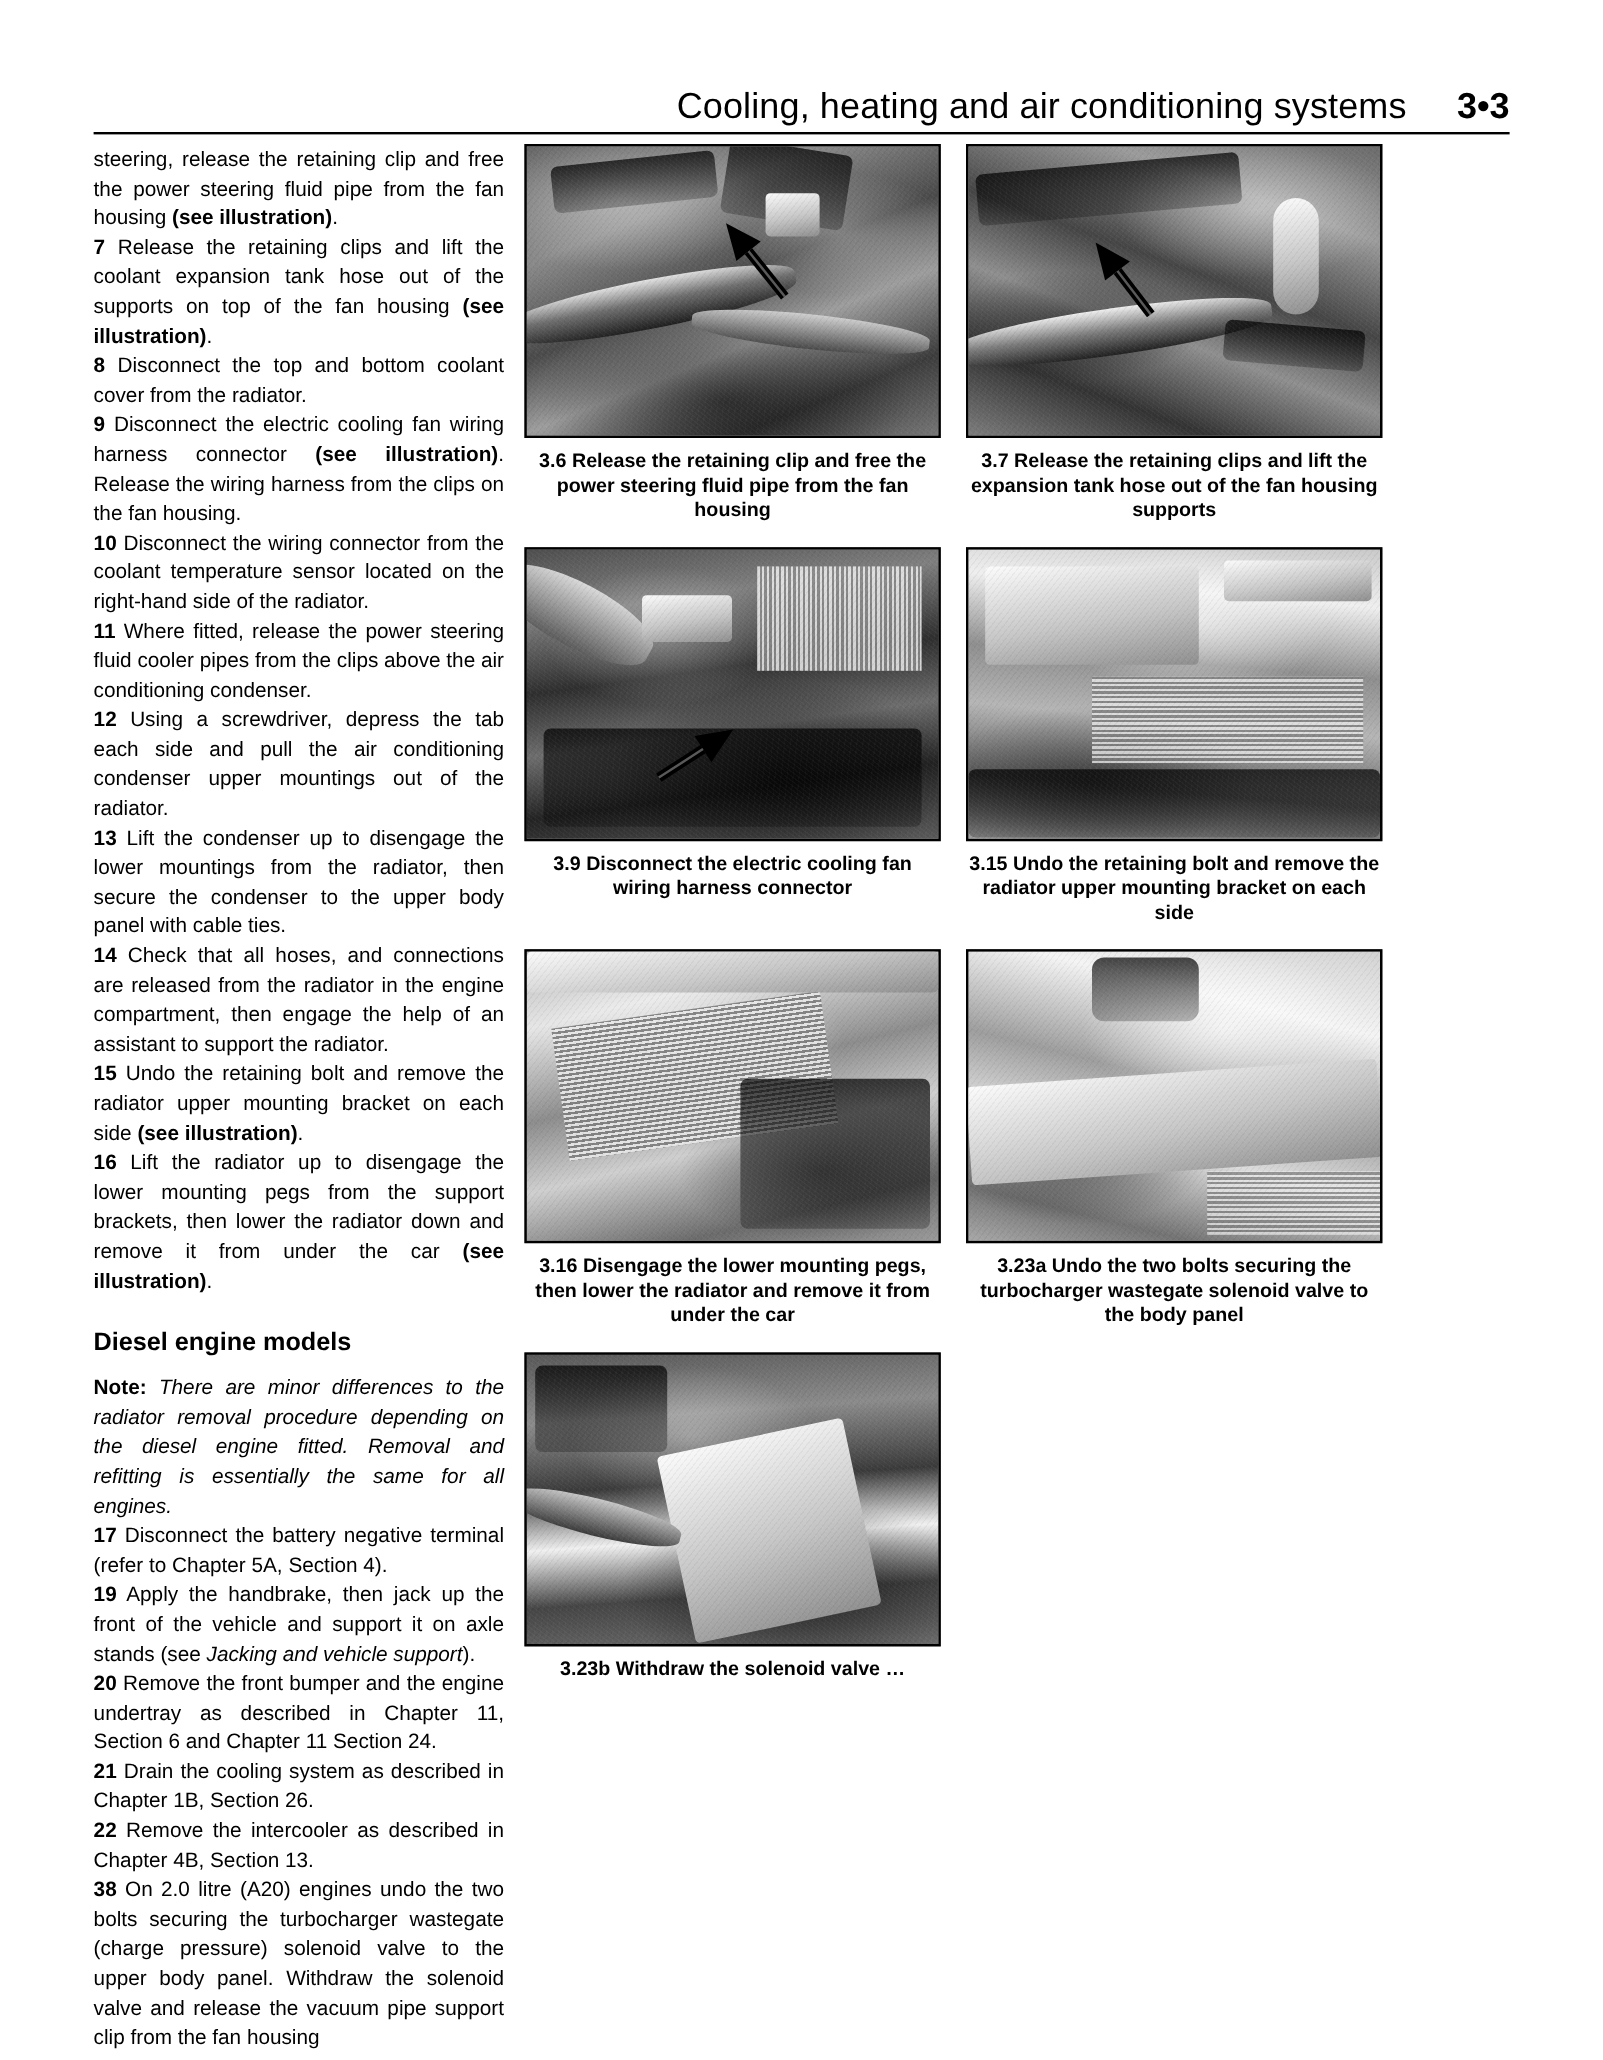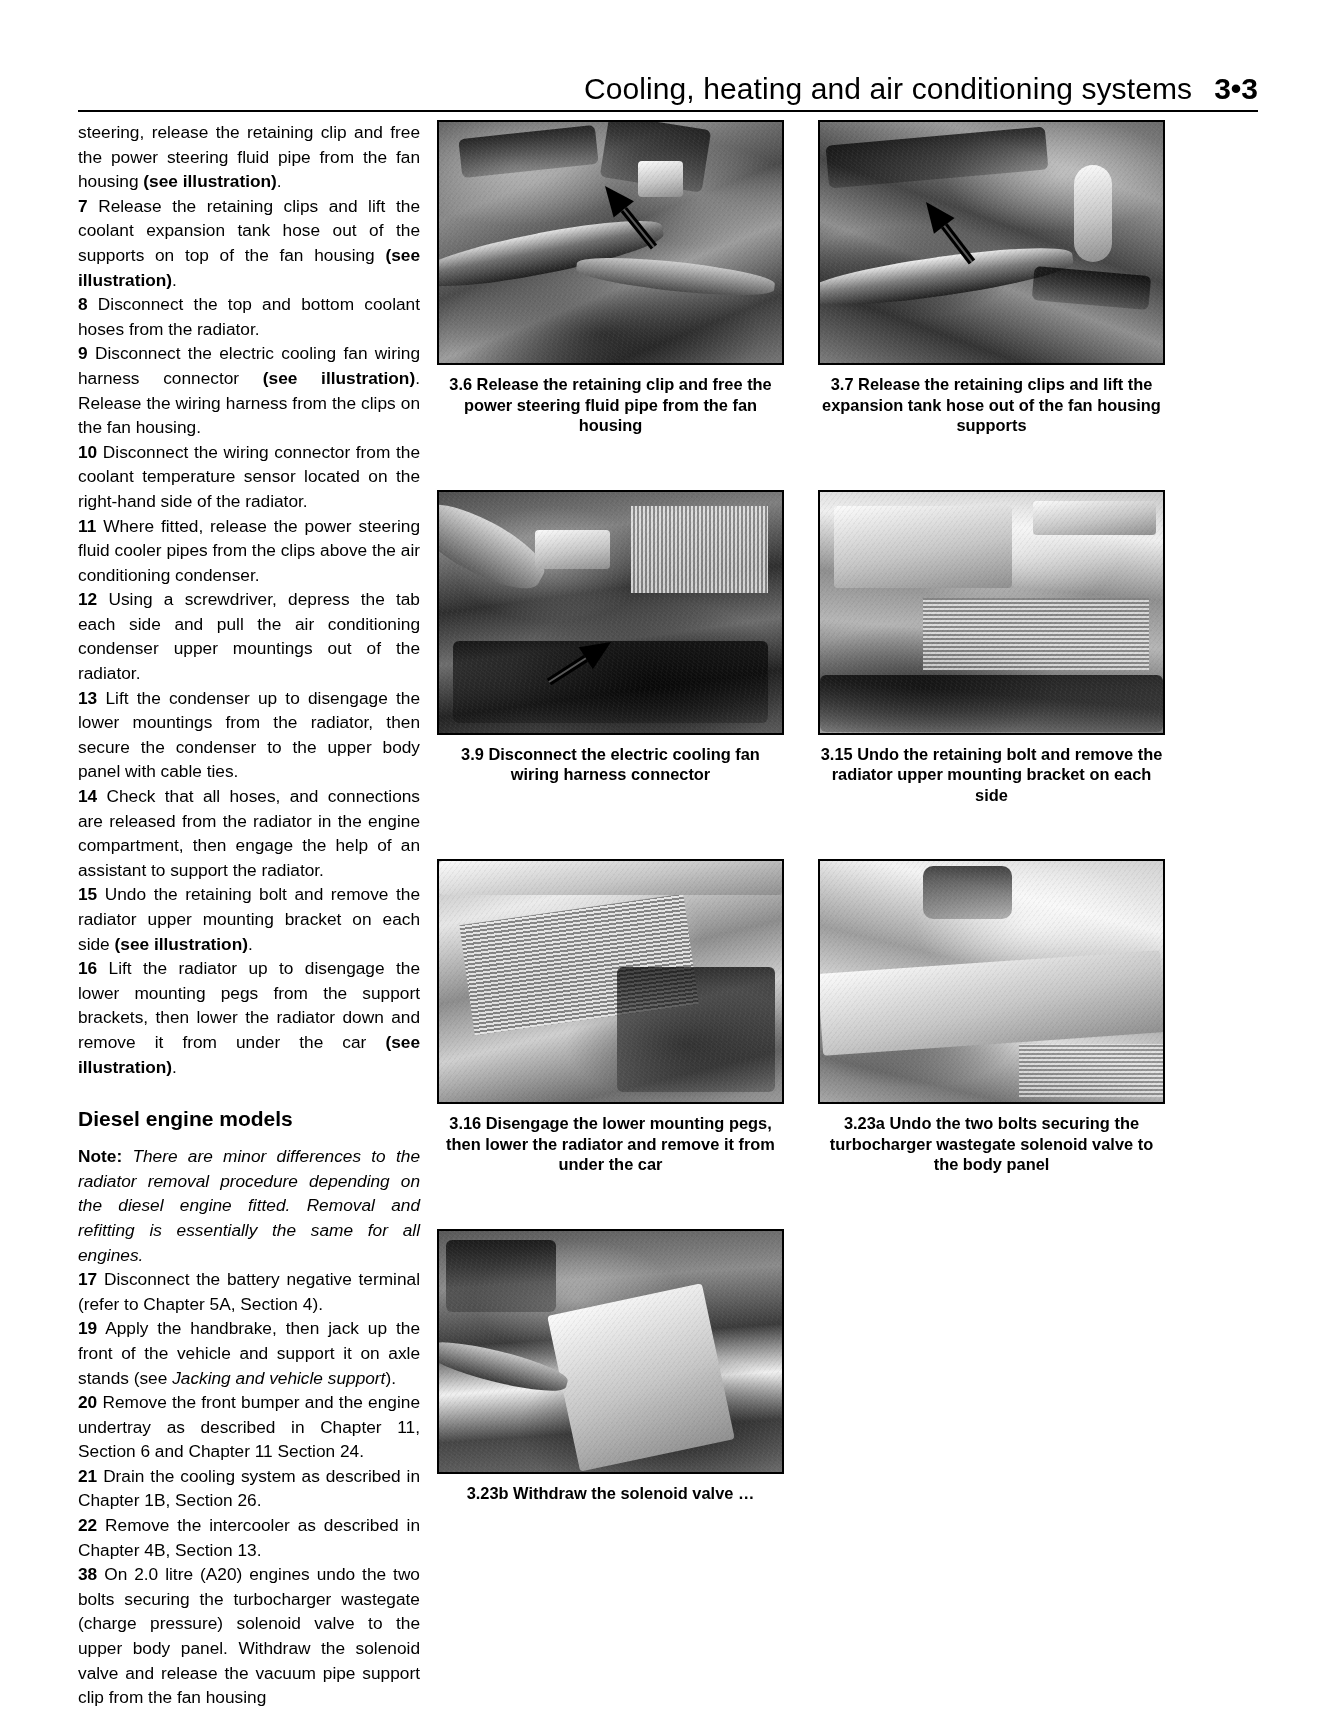--- a/index.html
+++ b/index.html
@@ -24,20 +24,21 @@
   
   .page-header {
     position: absolute;
     left: 78px;
     top: 44px;
     width: 1180px;
     height: 62px;
     display: flex;
     align-items: flex-end;
     justify-content: flex-end;
+    gap: 20px;
   }
   .header-title {
     font-size: 30px;
     font-weight: 400;
     letter-spacing: 0.1px;
     white-space: nowrap;
   }
   .header-folio {
     font-size: 30px;
     font-weight: 700;
@@ -93,21 +94,20 @@
     margin: 0;
   }
   .note .note-label { font-style: normal; font-weight: 700; margin-top: 48px; }
 
   
   .fig-grid {
     display: grid;
     grid-template-columns: 347px 347px;
     column-gap: 21px;
     row-gap: 0px;
-    gap: 34px;
   }
   .fig {
     display: flex;
     flex-direction: column;
     align-items: center;
   }
   .fig-photo {
     width: 347px;
     height: 245px;
     border: 2px solid #000;
@@ -222,21 +222,21 @@
   <div class="page-header">
     <span class="header-title">Cooling, heating and air conditioning systems</span>
     <span class="header-folio">3•3</span>
   </div>
   <div class="header-rule"></div>
 
   <div class="col-text">
     <div id="paras-1">
         <p class="para"><span>steering, release the retaining clip and free the power steering fluid pipe from the fan housing </span><b>(see illustration)</b><span>.</span></p>
         <p class="para"><span class="num">7</span><span> Release the retaining clips and lift the coolant expansion tank hose out of the supports on top of the fan housing </span><b>(see illustration)</b><span>.</span></p>
-        <p class="para"><span class="num">8</span><span> Disconnect the top and bottom coolant hoses from the radiator.</span></p>
+        <p class="para"><span class="num">8</span><span> Disconnect the top and bottom coolant cover from the radiator.</span></p>
         <p class="para"><span class="num">9</span><span> Disconnect the electric cooling fan wiring harness connector </span><b>(see illustration)</b><span>. Release the wiring harness from the clips on the fan housing.</span></p>
         <p class="para"><span class="num">10</span><span> Disconnect the wiring connector from the coolant temperature sensor located on the right-hand side of the radiator.</span></p>
         <p class="para"><span class="num">11</span><span> Where fitted, release the power steering fluid cooler pipes from the clips above the air conditioning condenser.</span></p>
         <p class="para"><span class="num">12</span><span> Using a screwdriver, depress the tab each side and pull the air conditioning condenser upper mountings out of the radiator.</span></p>
         <p class="para"><span class="num">13</span><span> Lift the condenser up to disengage the lower mountings from the radiator, then secure the condenser to the upper body panel with cable ties.</span></p>
         <p class="para"><span class="num">14</span><span> Check that all hoses, and connections are released from the radiator in the engine compartment, then engage the help of an assistant to support the radiator.</span></p>
         <p class="para"><span class="num">15</span><span> Undo the retaining bolt and remove the radiator upper mounting bracket on each side </span><b>(see illustration)</b><span>.</span></p>
         <p class="para"><span class="num">16</span><span> Lift the radiator up to disengage the lower mounting pegs from the support brackets, then lower the radiator down and remove it from under the car </span><b>(see illustration)</b><span>.</span></p>
       </div>
 

